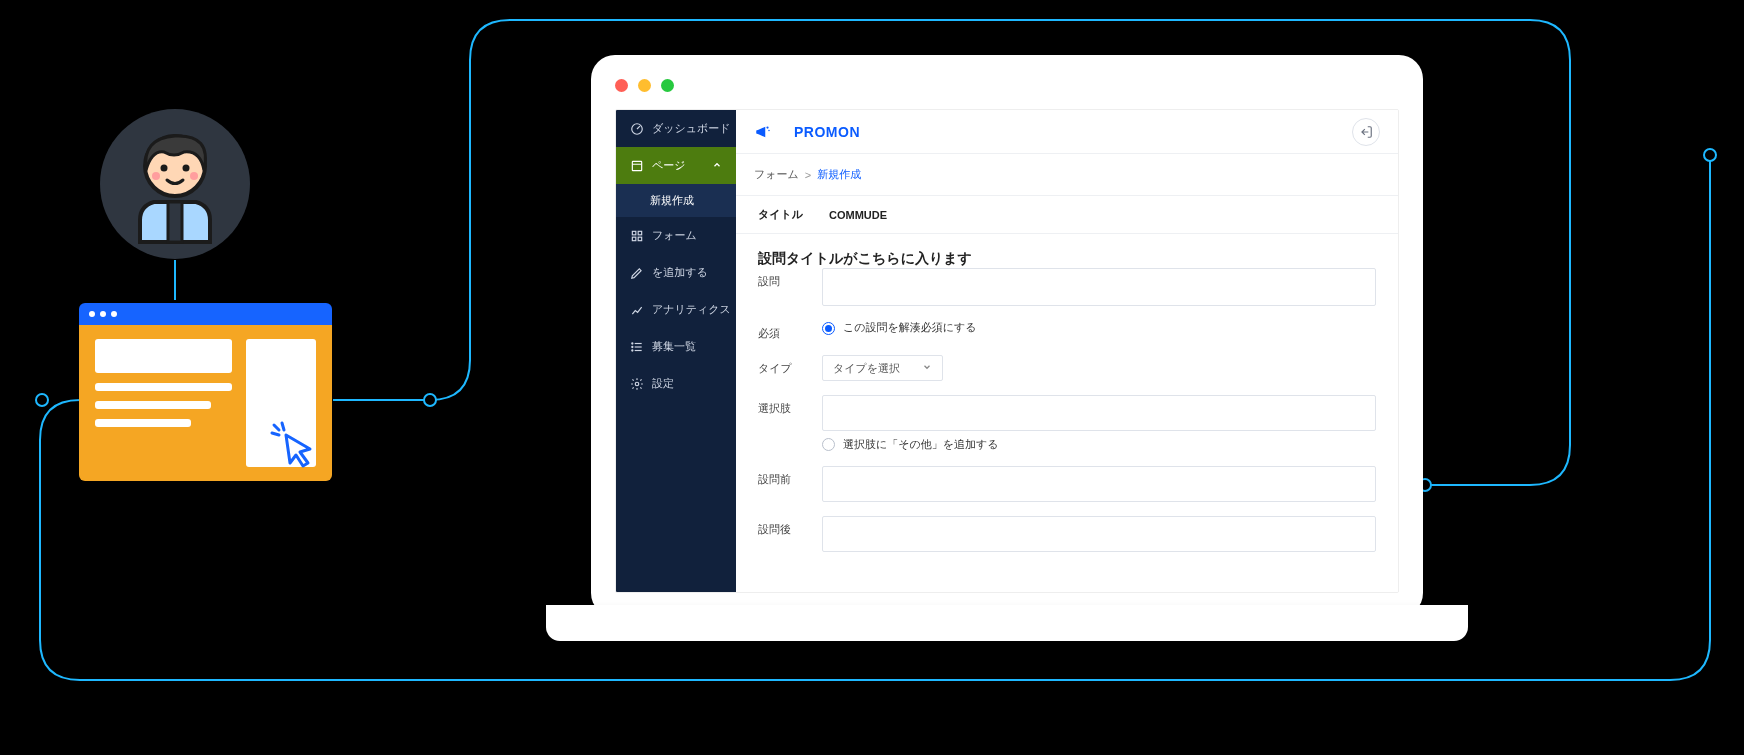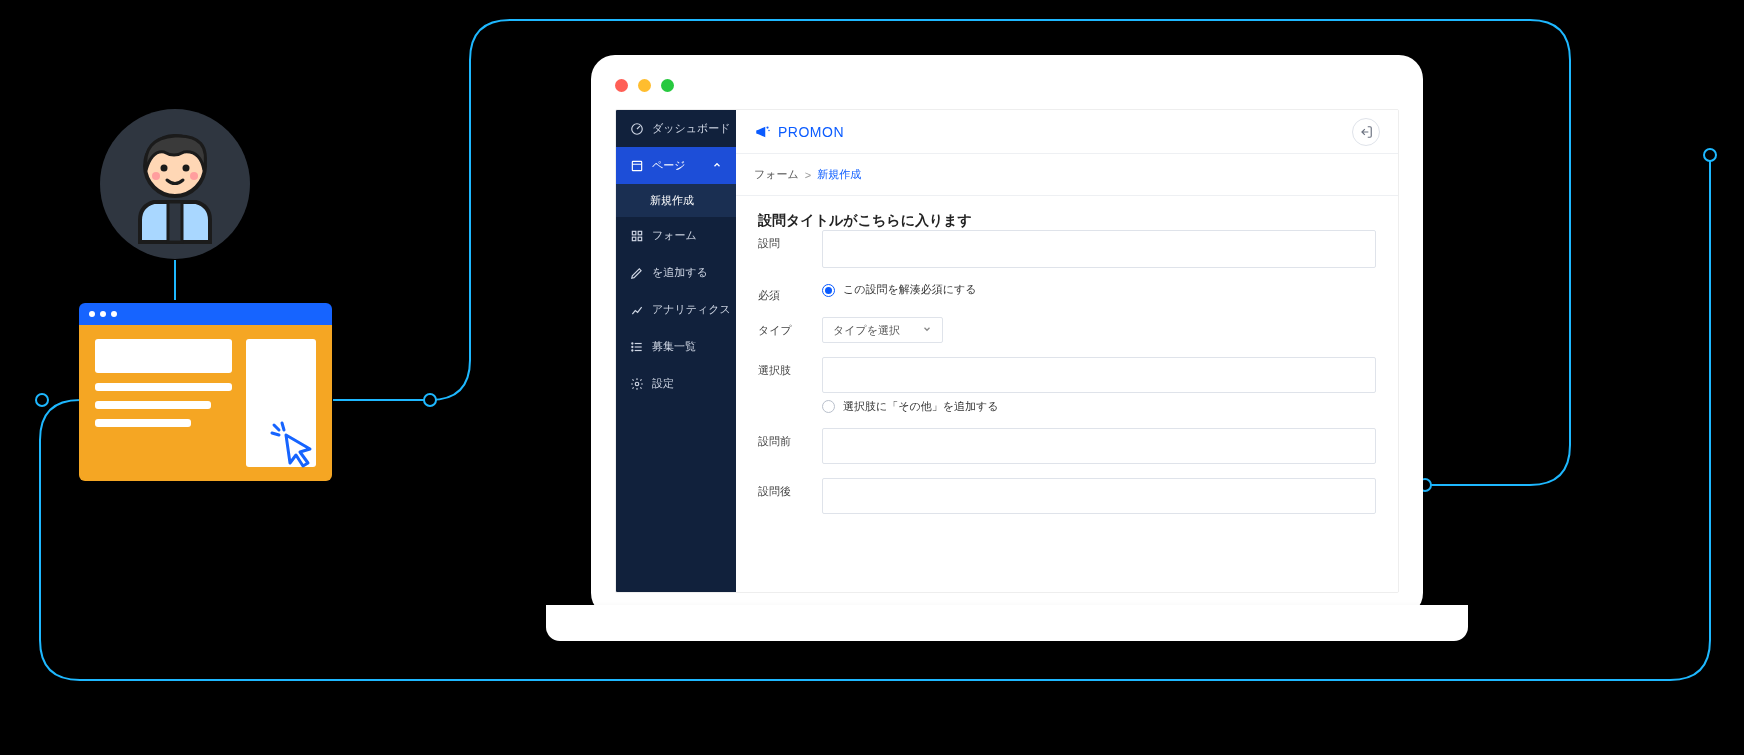--- a/index.html
+++ b/index.html
@@ -41,29 +41,29 @@
   .dot.red{background:#ff5f56;} .dot.yellow{background:#ffbd2e;} .dot.green{background:#27c93f;}
 
   .app {
     position:absolute; left:24px; right:24px; top:54px; bottom:24px;
     display:flex; border:1px solid #eee; border-radius:2px; overflow:hidden;
   }
 
   
   .sidebar { width: 120px; background:#11213c; color:#cfd6e4; font-size:11px; display:flex; flex-direction:column;}
   .side-item { display:flex; align-items:center; gap:8px; padding:11px 14px; cursor:pointer; white-space:nowrap;}
-  .side-item.expanded { background:#1d4ed8;}
+  .side-item.expanded { background:#4d7c0f;}
   .side-item .chev { margin-left:auto; }
   .side-sub { background:#1a2f52; padding:9px 14px 9px 34px; color:#fff; font-size:11px;}
   .side-icon{ width:14px; height:14px; flex:none; display:inline-flex; align-items:center; justify-content:center;}
 
   
   .main { flex:1; background:#fff; display:flex; flex-direction:column; min-width:0;}
   .topbar { height:44px; display:flex; align-items:center; padding:0 18px; border-bottom:1px solid #eef0f3;}
-  .brand { display:flex; align-items:center; gap:6px; color:#0a5bff; font-weight:400; font-size:14px; letter-spacing:.5px;}
+  .brand { display:flex; align-items:center; gap:22px; color:#0a5bff; font-weight:700; font-size:14px; letter-spacing:.5px;}
   .brand svg{ width:18px;height:18px;}
   .logout { margin-left:auto; width:28px; height:28px; border:1px solid #dfe3ea; border-radius:50%; display:flex; align-items:center; justify-content:center; cursor:pointer; color:#6b7280;}
 
   .subbar { height:42px; display:flex; align-items:center; padding:0 18px; border-bottom:1px solid #eef0f3; font-size:11px;}
   .crumb-root{ color:#555;}
   .crumb-sep{ margin:0 6px; color:#999;}
   .crumb-current{ color:#0a5bff;}
   .actions{ margin-left:auto; display:flex; gap:10px;}
   .btn{ background:#0a5bff; color:#fff; border:none; border-radius:14px; height:26px; padding:0 14px; font-size:11px; display:flex; align-items:center; gap:4px; cursor:pointer;}
 
@@ -240,20 +240,24 @@
             </svg>
         </div>
       </div>
 
       <div class="subbar">
         <span class="crumb-root">フォーム</span>
         <span class="crumb-sep">&gt;</span>
         <span class="crumb-current">新規作成</span>
       </div>
 
+      <div class="titlebar">
+        <span>タイトル</span>
+        <span>COMMUDE</span>
+      </div>
 
       <div class="content">
         <div class="section-title">設問タイトルがこちらに入ります</div>
 
         <div class="row">
           <div class="label">設問</div>
           <div class="field">
               <div class="textbox"></div>
             </div>
         </div>

